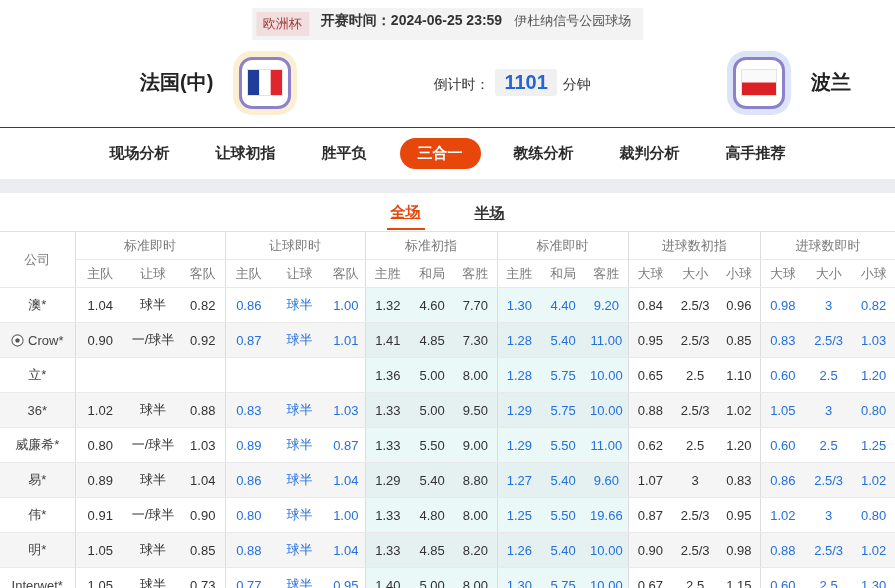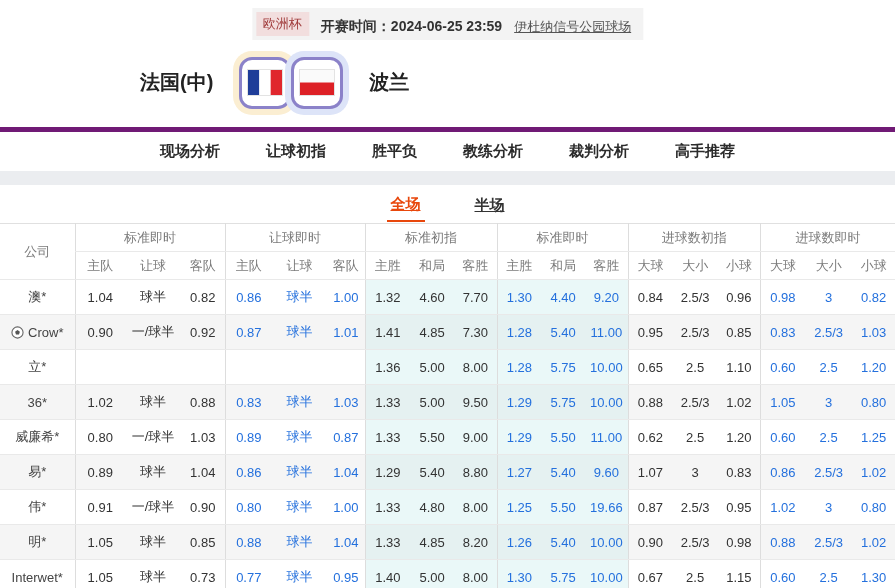--- a/index.html
+++ b/index.html
@@ -2,43 +2,43 @@
 <html><head>
 <meta charset="utf-8">
 <style>
   * { margin:0; padding:0; box-sizing:border-box; }
   html,body { width:895px; height:588px; overflow:hidden; background:#fff;
     font-family:"Liberation Sans","DejaVu Sans",sans-serif; color:#333; }
 
   
   .match-header { position:relative; height:127px; background:#fff; }
   .info-bar { position:absolute; left:50%; top:8px; transform:translateX(-50%);
-    display:flex; align-items:flex-end; background:#f3f3f3; padding:4px 12px 4px 4px; gap:12px; white-space:nowrap; }
+    display:flex; align-items:flex-start; background:#f3f3f3; padding:4px 12px 4px 4px; gap:12px; white-space:nowrap; }
   .league-badge { background:#f2dede; color:#a03b3b; font-size:13px; padding:3px 7px; }
   .kickoff { font-size:14px; font-weight:bold; color:#333; }
-  .venue { font-size:13px; color:#555;text-decoration:underline; }
+  .venue { font-size:13px; color:#555; }
 
   .teams-row { position:absolute; left:0; right:0; top:40px; height:85px;
     display:flex; align-items:center; }
   .team { display:flex; align-items:center; gap:26px; }
   .team-home { margin-left:140px; }
-  .team-away { margin-right:32px; }
+  .team-away { margin-right:44px; }
   .team-name { font-size:20px; font-weight:bold; color:#222; }
   .flag-box { width:52px; height:52px; background:#fff; border:3px solid #8b82c9;
     border-radius:13px; display:flex; align-items:center; justify-content:center; }
   .halo-home { box-shadow:0 0 0 6px #fbeed2; }
   .halo-away { box-shadow:0 0 0 6px #dde4f8; }
   .flag { width:34px; height:25px; display:block; outline:1px solid #e3e3e3; }
 
   .countdown { flex:1; text-align:center; font-size:14px; color:#333; }
   .countdown .num { display:inline-block; background:#f0f0f0; color:#2463d9;
     font-size:20px; font-weight:bold; padding:2px 9px; border-radius:3px; margin:0 6px; }
 
   
-  .main-nav { height:44px; border-top:5px solid #701a75; display:flex;
+  .main-nav { height:52px; border-top:1px solid #701a75; display:flex;
     align-items:center; justify-content:center; }
   .nav-item { font-size:15px; font-weight:bold; color:#2b2b2b; padding:0 23px; cursor:pointer; }
   .nav-item.pill { background:#e8470c; color:#fff; border-radius:17px;
     padding:6px 18px; margin:0 10px; }
   .gray-strip { height:14px; background:#ebedf0; }
 
   
   .subtabs { height:38px; display:flex; align-items:center; justify-content:center; gap:46px; }
   .subtab { font-size:15px; font-weight:bold; color:#333; cursor:pointer; padding:8px 4px 6px;text-decoration:underline; }
   .subtab.active { color:#e8470c; border-bottom:2px solid #e8470c; }
@@ -73,37 +73,41 @@
       <span class="team-name">法国(中)</span>
       <span class="flag-box halo-home">
         <svg class="flag" viewBox="0 0 34 25">
           <rect x="0" y="0" width="11.33" height="25" fill="#1f3d99"></rect>
           <rect x="11.33" y="0" width="11.34" height="25" fill="#ffffff"></rect>
           <rect x="22.67" y="0" width="11.33" height="25" fill="#e0262d"></rect>
         </svg>
       </span>
     </div>
 
+    <div class="countdown">
+      <span>倒计时：</span><span class="num">1101</span><span>分钟</span>
+    </div>
 
     <div class="team team-away">
       <span class="flag-box halo-away">
         <svg class="flag" viewBox="0 0 34 25">
           <rect x="0" y="0" width="34" height="12.5" fill="#fafafa"></rect>
           <rect x="0" y="12.5" width="34" height="12.5" fill="#dd2026"></rect>
         </svg>
       </span>
       <span class="team-name">波兰</span>
     </div>
   </div>
 </div>
 
 <div class="main-nav">
   <span class="nav-item">现场分析</span>
   <span class="nav-item">让球初指</span>
   <span class="nav-item">胜平负</span>
+  <span class="nav-item pill">三合一</span>
   <span class="nav-item">教练分析</span>
   <span class="nav-item">裁判分析</span>
   <span class="nav-item">高手推荐</span>
 </div>
 
 <div class="gray-strip"></div>
 
 <div class="subtabs">
   <span class="subtab active">全场</span>
   <span class="subtab">半场</span>

